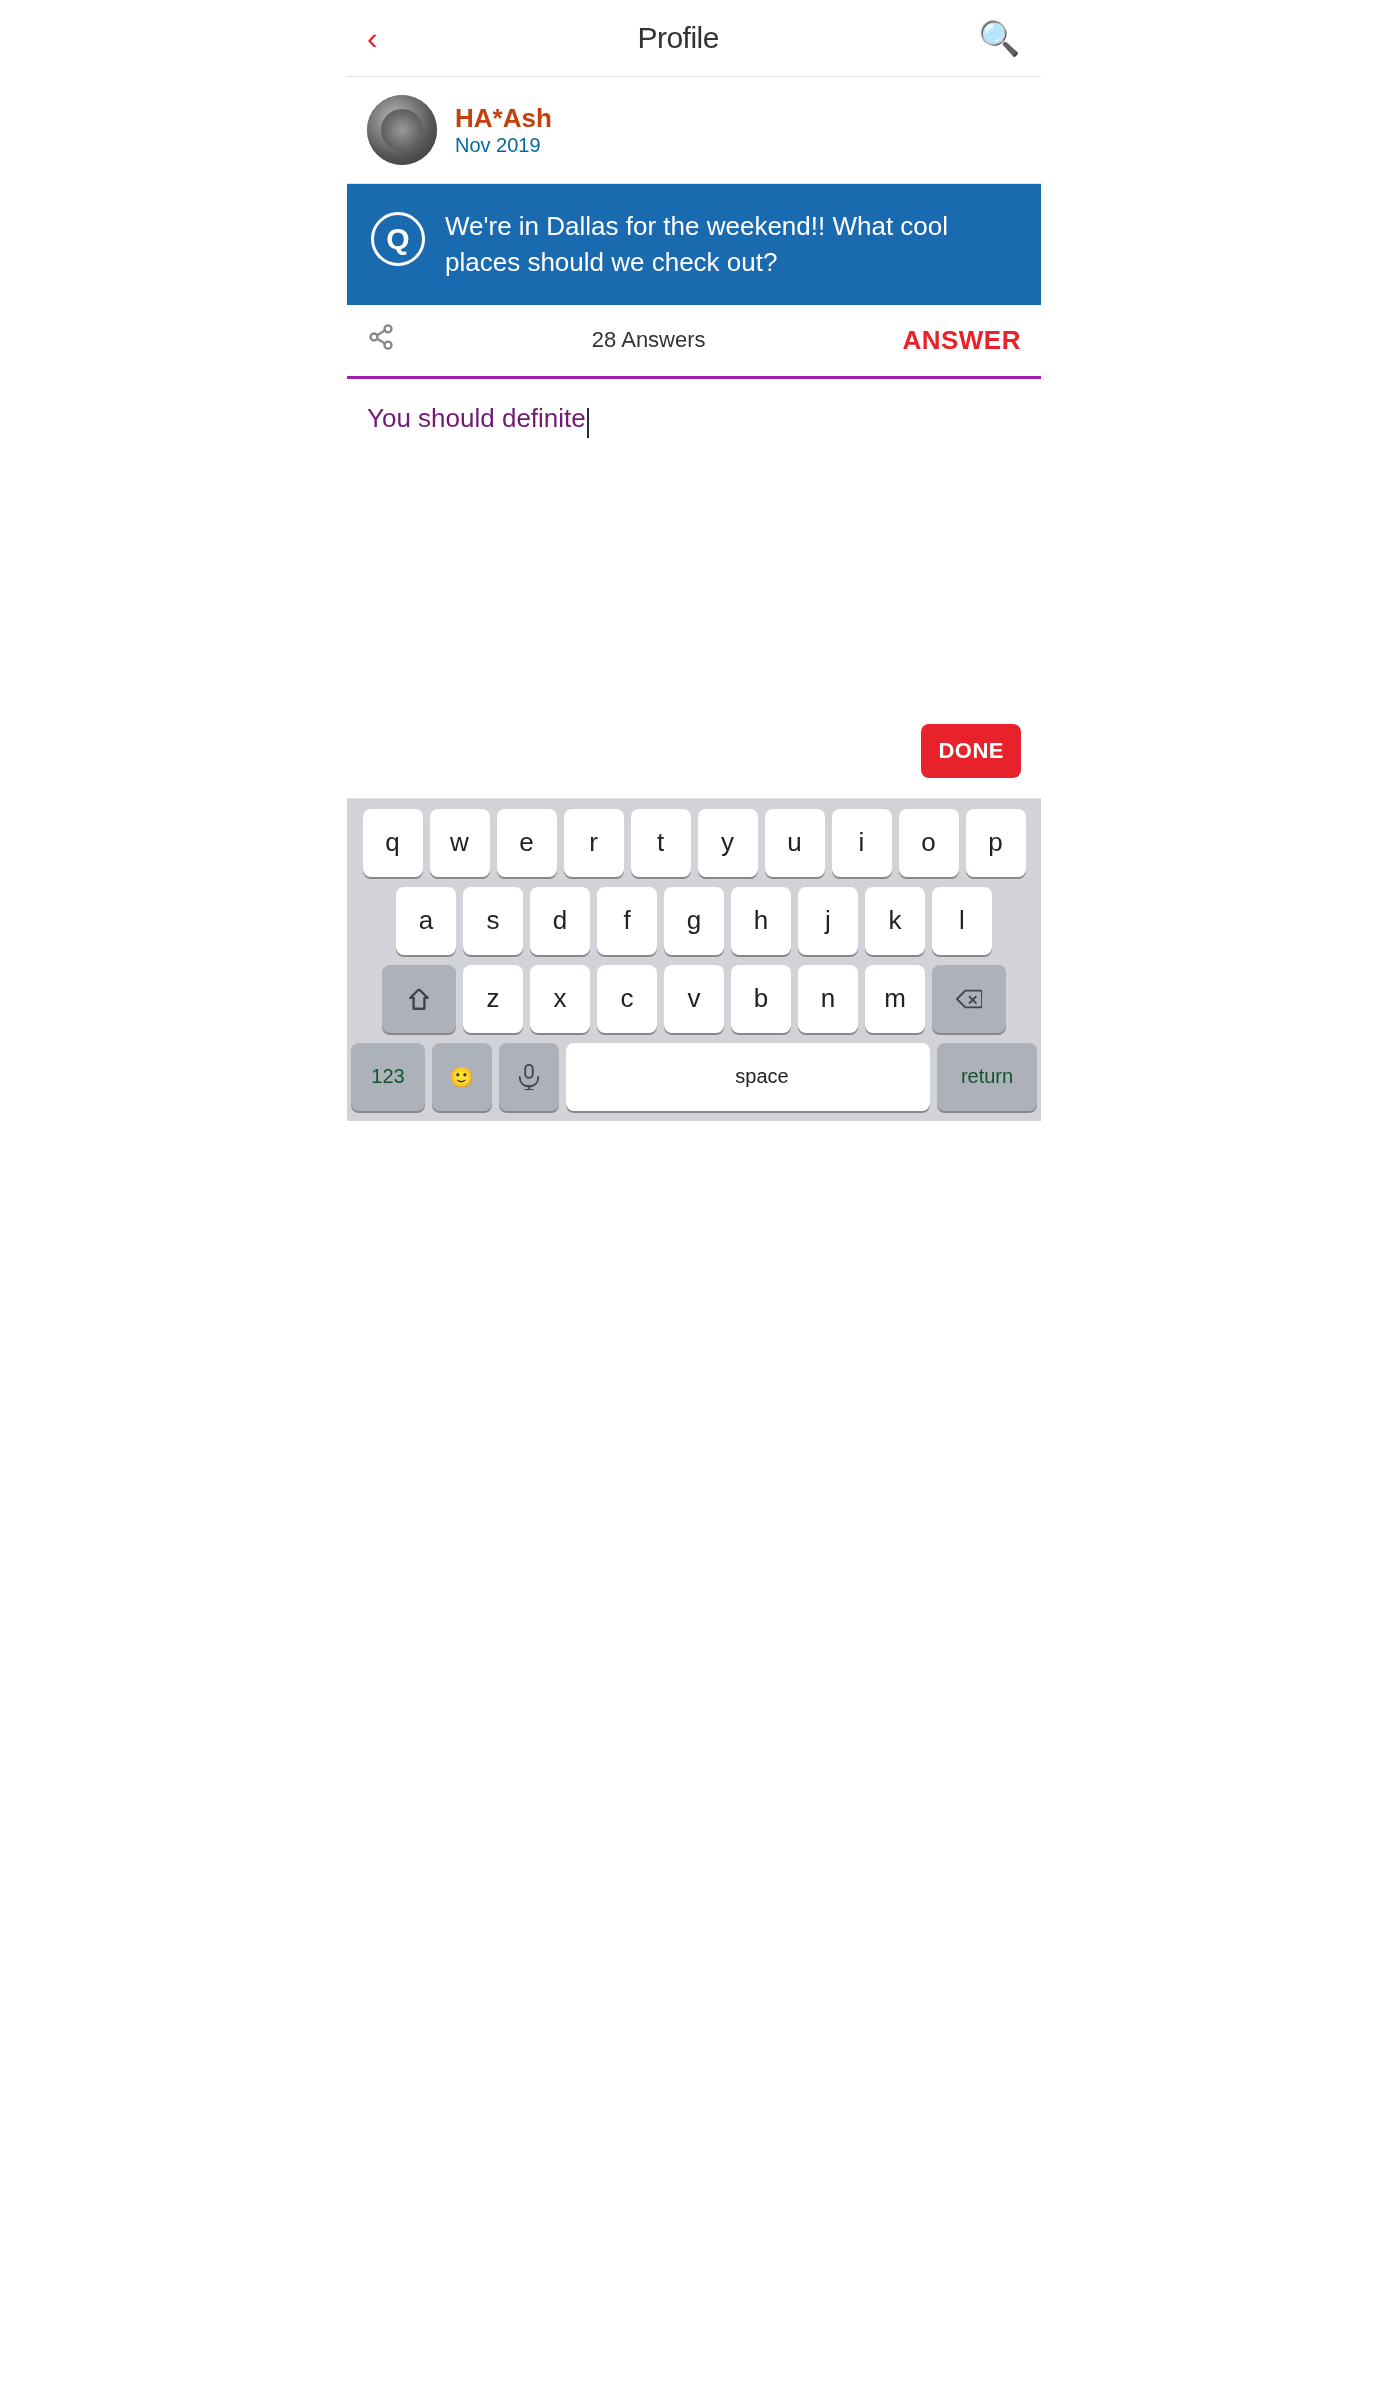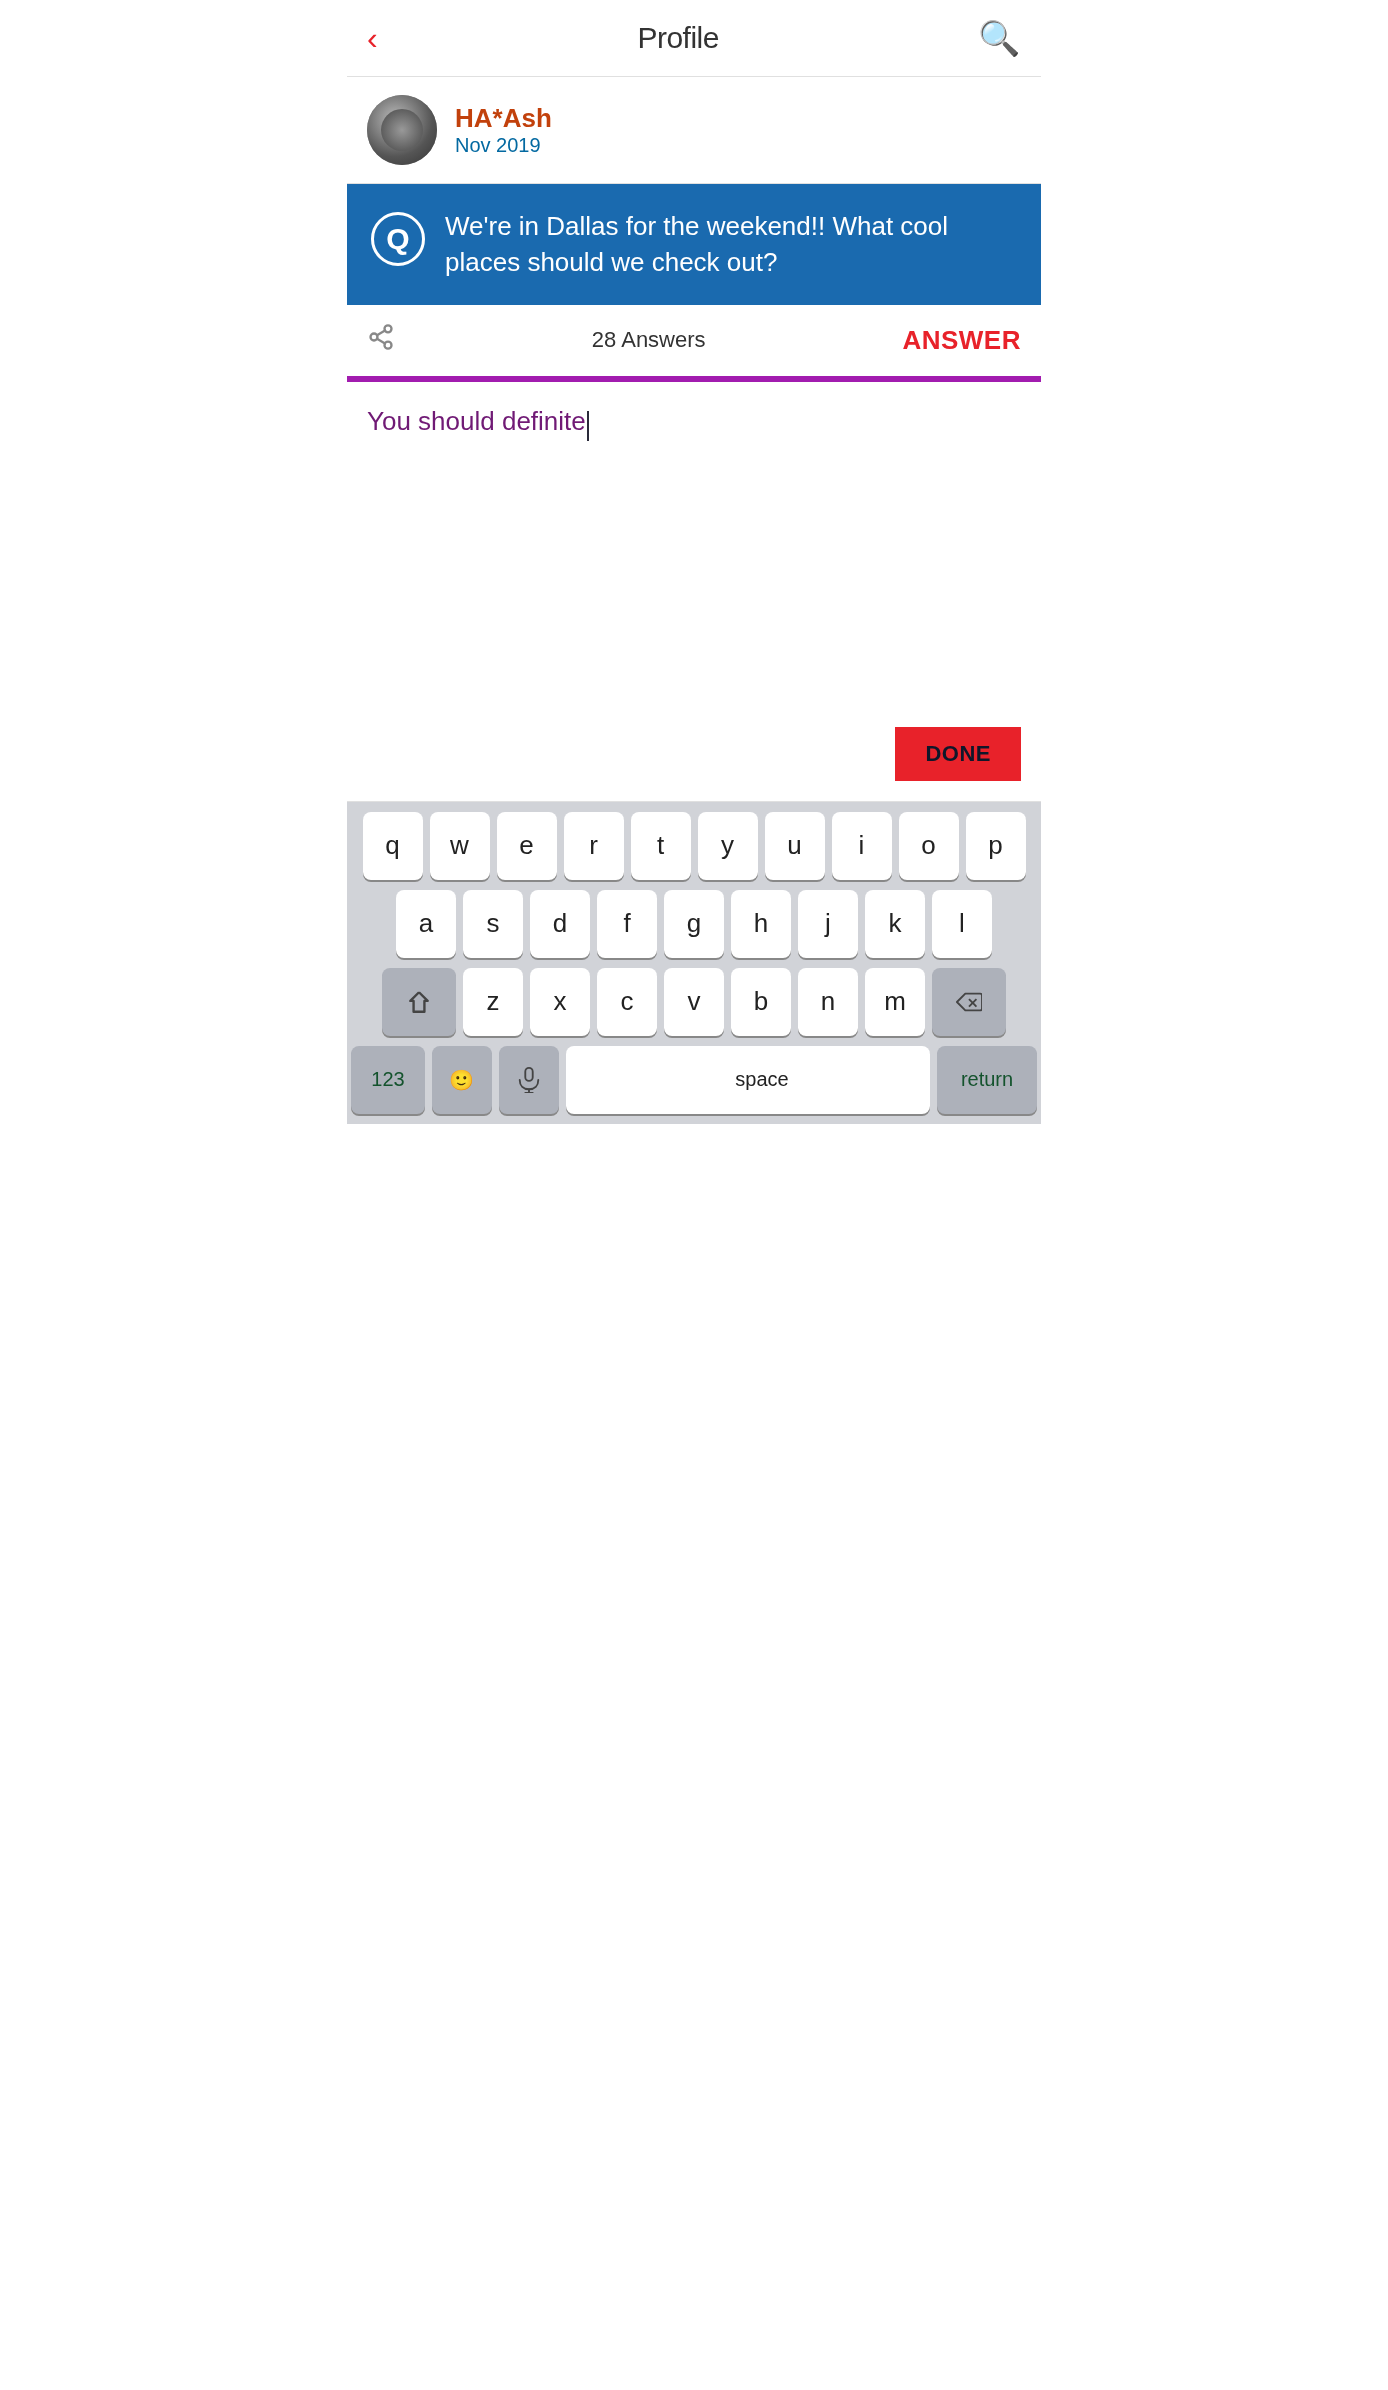--- a/index.html
+++ b/index.html
@@ -110,21 +110,21 @@
       font-size: 26px;
       line-height: 1.4;
       font-weight: 400;
     }
 
     
     .action-bar {
       display: flex;
       align-items: center;
       padding: 18px 20px;
-      border-bottom: 6px solid #a21caf;
+      border-bottom: 3px solid #a21caf;
       gap: 40px;
     }
     .share-icon {
       color: #888;
       font-size: 26px;
       cursor: pointer;
       margin-right: auto;
     }
     .answers-count {
       font-size: 22px;
@@ -160,26 +160,26 @@
       height: 30px;
       background: #2a2a3a;
       vertical-align: middle;
       margin-left: 1px;
     }
     .done-btn {
       position: absolute;
       bottom: 20px;
       right: 20px;
       background: #e8222a;
-      color: #0f172a;
+      color: #ffffff;
       font-size: 22px;
       font-weight: 700;
-      padding: 14px 30px;
+      padding: 14px 17px;
       border: none;
-      border-radius: 0;
+      border-radius: 8px;
       cursor: pointer;
       letter-spacing: 0.5px;
     }
 
     
     .keyboard {
       background: #d1d3d8;
       padding: 10px 4px 6px;
     }
     .keyboard-row {

